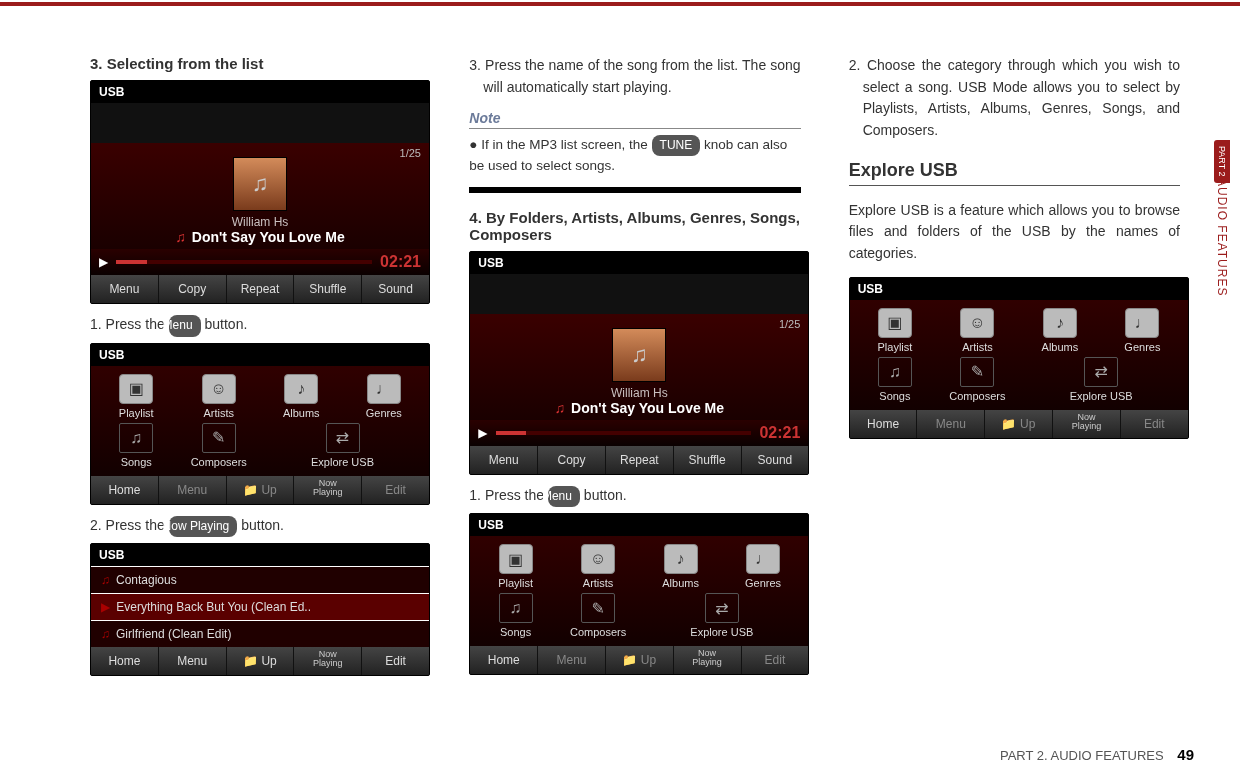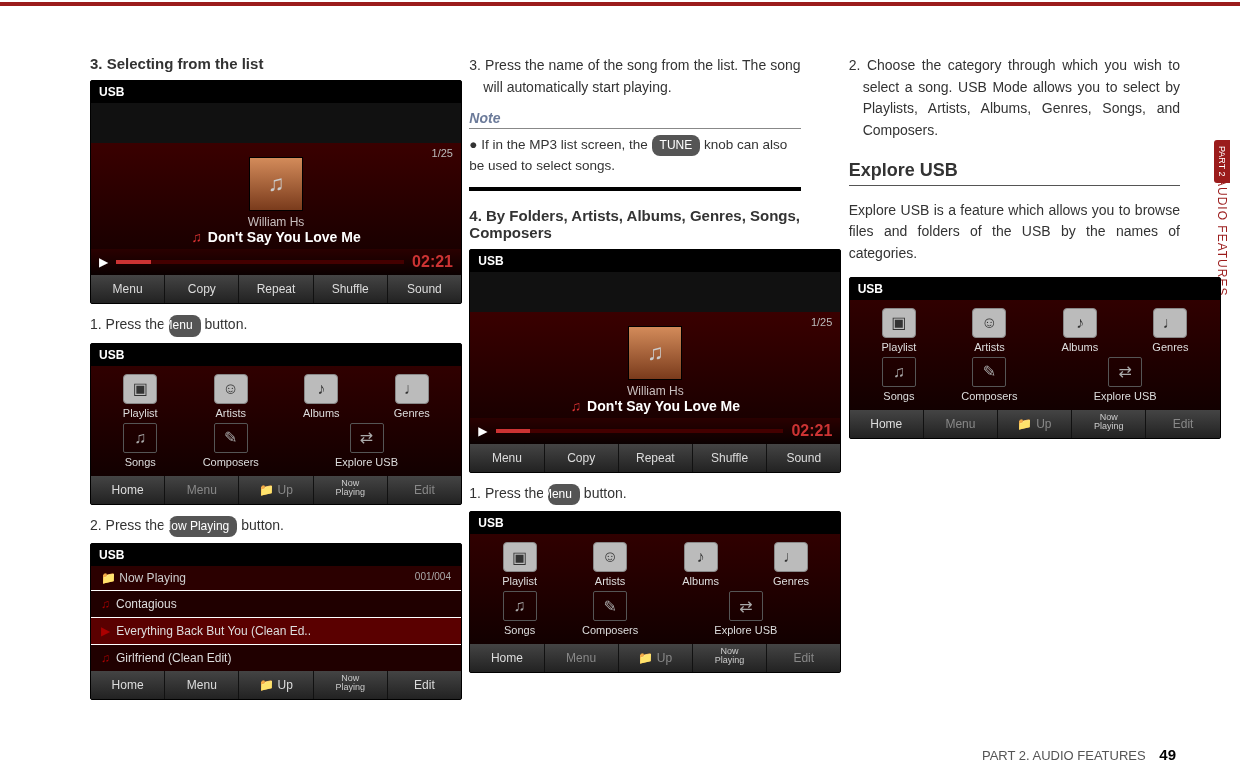--- a/index.html
+++ b/index.html
@@ -26,26 +26,26 @@
   ol.plain li { text-align:justify; margin-bottom:6px; padding-left:14px; text-indent:-14px; }
   .btn-label {
     display:inline-block;
     background:#555;
     color:#fff;
     border-radius:8px;
     padding:1px 8px 2px;
     font-size:12px;
   }
   .note-heading { color:#6b7a99; font-style:italic; font-weight:bold; border-bottom:1px solid #888; padding-bottom:2px; margin:12px 0 6px; }
-  .note-body { font-size:13.5px; line-height:1.5; color:#333; border-bottom:4px solid #000000; padding-bottom:10px; }
+  .note-body { font-size:13.5px; line-height:1.5; color:#333; border-bottom:6px solid #000000; padding-bottom:10px; }
   .section-h { font-size:18px; font-weight:bold; border-bottom:1px solid #555; padding-bottom:4px; margin:18px 0 14px; }
 
   
   .shot {
-    width:372px;
+    width:340px;
     border:1px solid #000;
     background:#111;
     color:#fff;
     font-size:12px;
     margin:6px 0 10px;
     border-radius:2px;
     overflow:hidden;
   }
   .shot .title { background:#000; color:#fff; font-weight:bold; padding:4px 8px; }
   .shot .nowplay {
@@ -133,21 +133,21 @@
     right:11px;
     top:178px;
     writing-mode:vertical-rl;
     font-size:12px;
     color:#9b1c1c;
     letter-spacing:1px;
   }
 
   .footer {
     position:absolute;
-    bottom:14px; right:64px;
+    bottom:14px; right:46px;
     font-size:13px;
     color:#555;
   }
   .footer .pagenum { font-weight:bold; color:#000; margin-left:10px; font-size:15px; }
 </style>
 </head>
 <body>
 
 <div class="red-bar"></div>
 
@@ -228,24 +228,20 @@
 
     <ol class="plain">
       <li>
         <span>2. Press the </span><span class="btn-label">Now Playing</span><span> button.</span>
       </li>
     </ol>
 
     <div class="shot">
       <div class="title">USB</div>
       <div class="list">
-        <div class="folder">
-          📁 <span>Now Playing</span>
-          <span class="count2">001/004</span>
-        </div>
         <div class="row"><span class="pre">♫</span><span>Contagious</span></div>
         <div class="row sel"><span class="pre">▶</span><span>Everything Back But You (Clean Ed..</span></div>
         <div class="row"><span class="pre">♫</span><span>Girlfriend (Clean Edit)</span></div>
       </div>
       <div class="bottombar five">
         <div>Home</div>
         <div>Menu</div>
         <div>📁 <span>Up</span></div>
         <div class="twoline">
             <small>Now</small>

